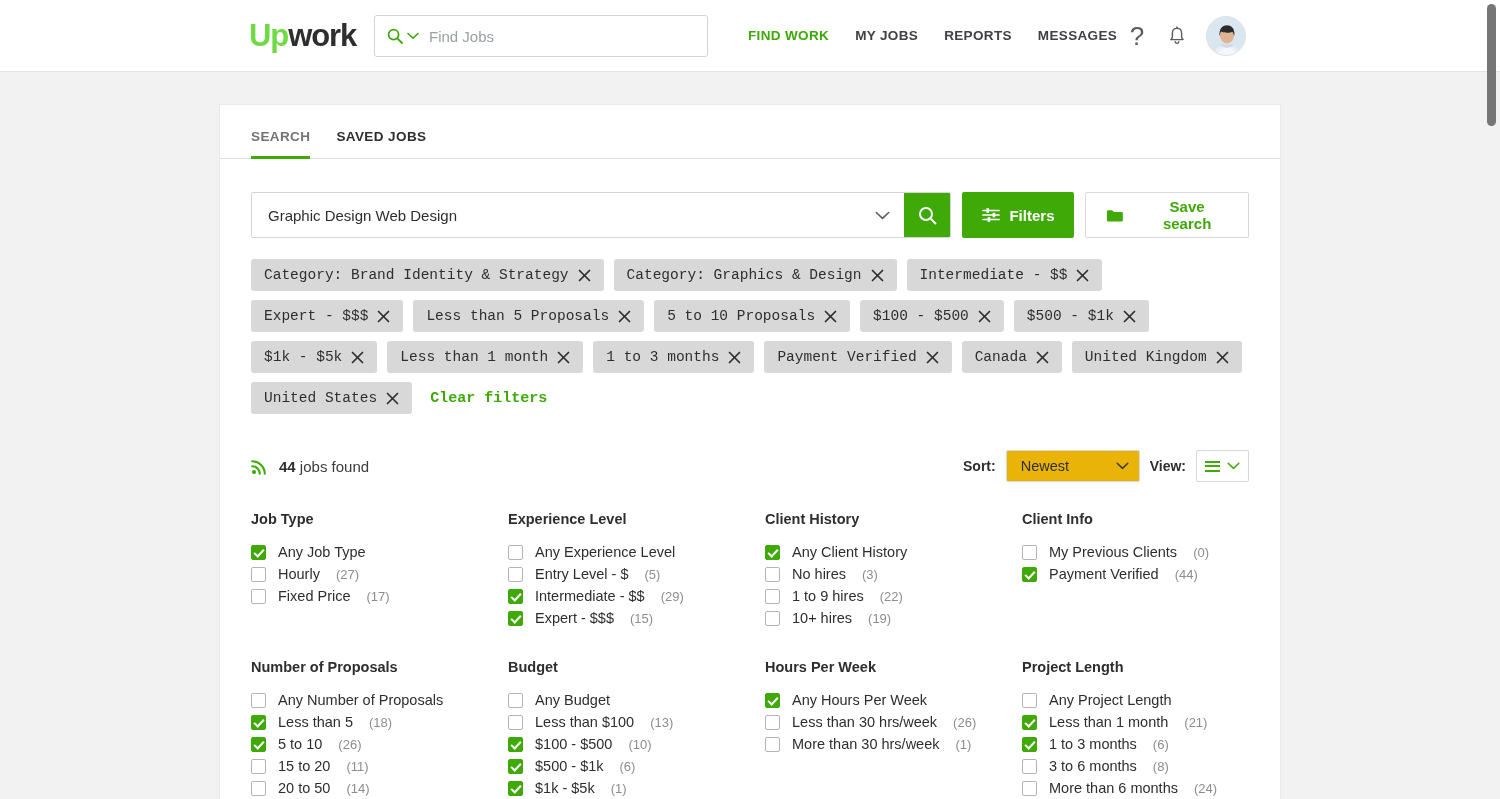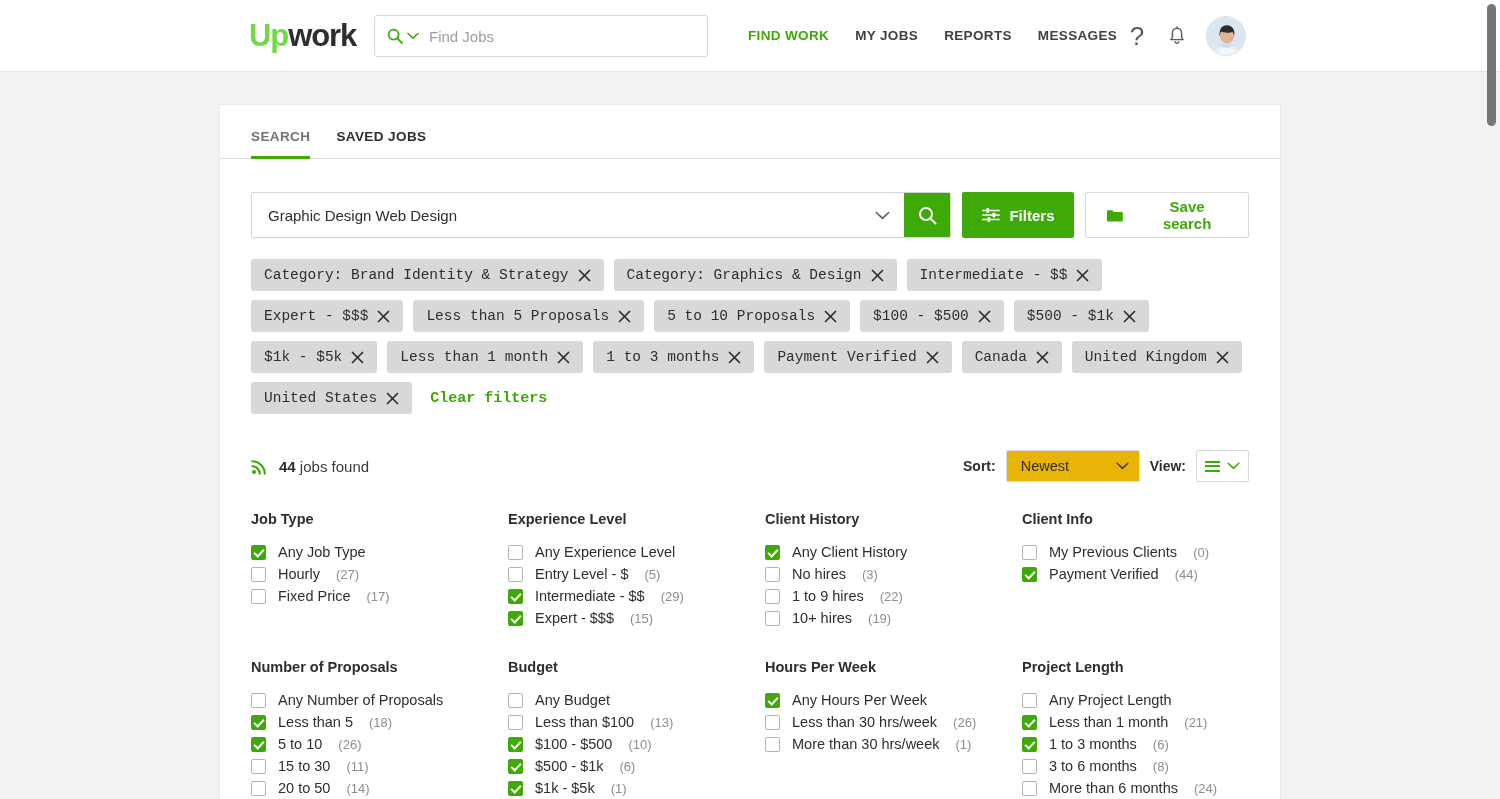--- a/index.html
+++ b/index.html
@@ -693,21 +693,21 @@
               <span class="txt">Less than 5</span>
               <span class="cnt">(18)</span>
             </div>
           <div class="opt">
               <span class="cb on"></span>
               <span class="txt">5 to 10</span>
               <span class="cnt">(26)</span>
             </div>
           <div class="opt">
               <span class="cb"></span>
-              <span class="txt">15 to 30</span>
+              <span class="txt">15 to 20</span>
               <span class="cnt">(11)</span>
             </div>
           <div class="opt">
               <span class="cb"></span>
               <span class="txt">20 to 50</span>
               <span class="cnt">(14)</span>
             </div>
         </div>
 
         <div class="facet">

